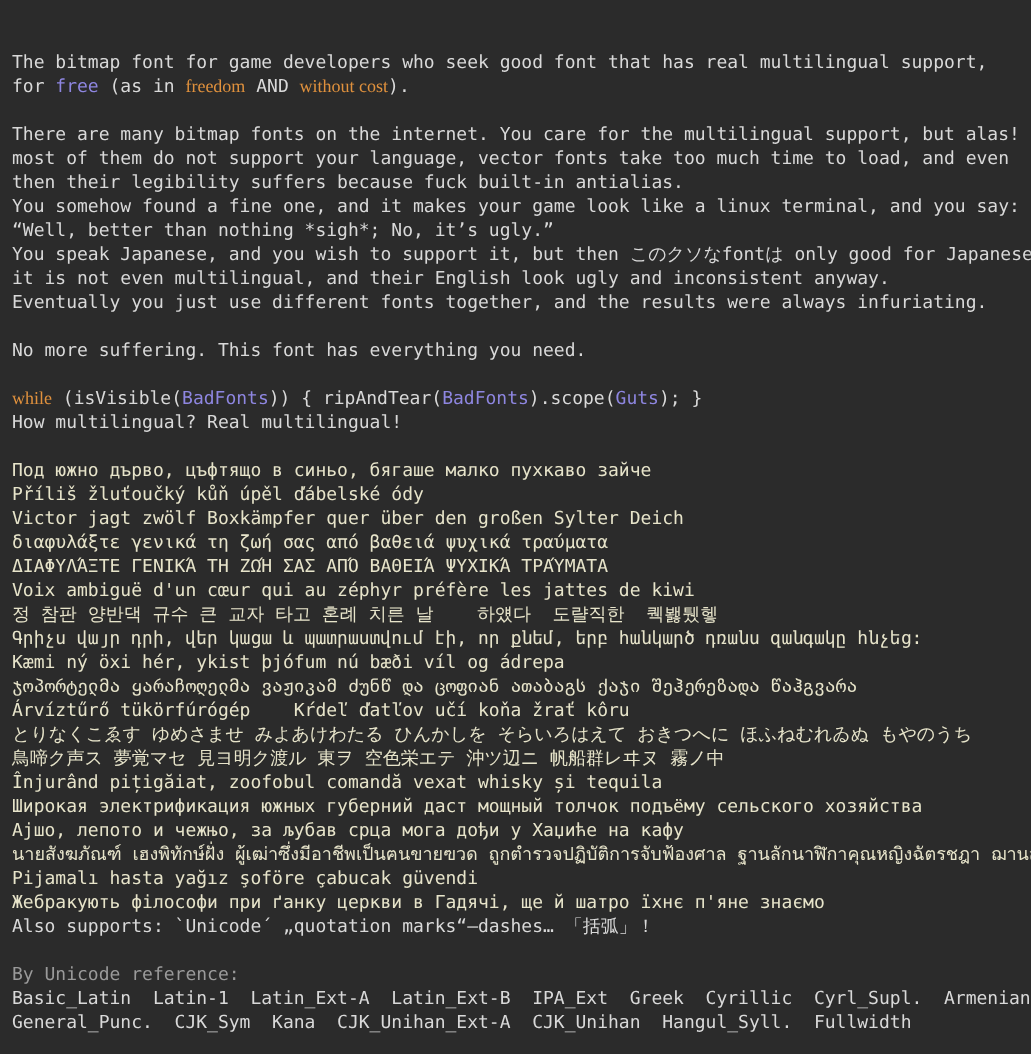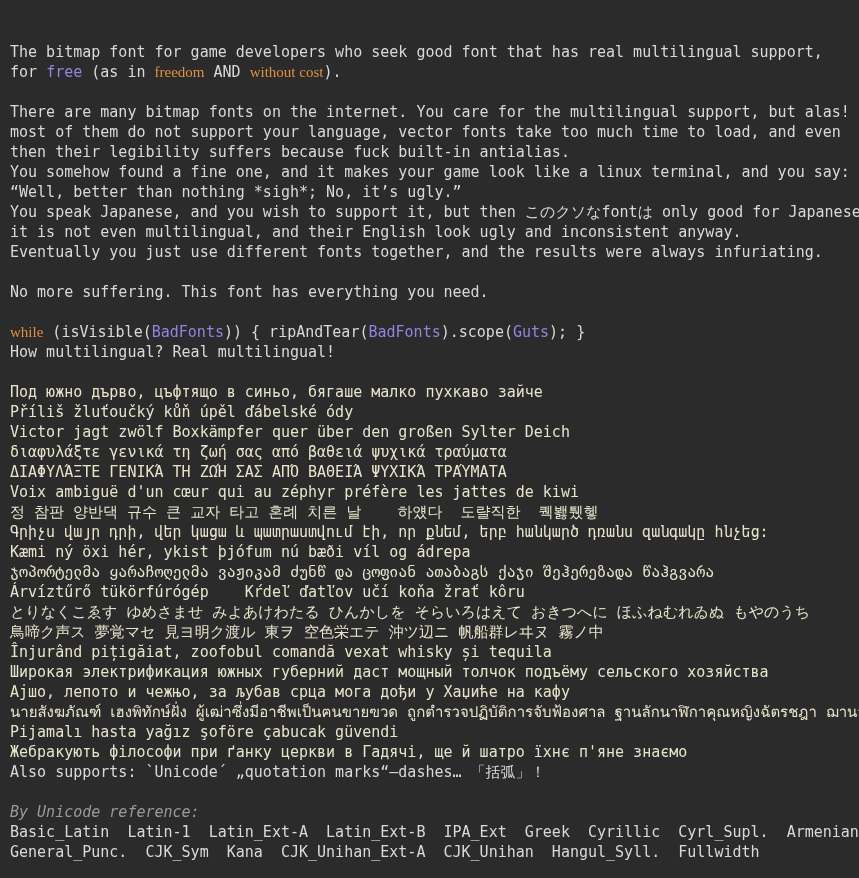--- a/index.html
+++ b/index.html
@@ -21,20 +21,20 @@
     font-size: 15px;
     line-height: 20px;
     white-space: pre;
     overflow: hidden;
   }
   .line { height: 20px; }
   .c-fg     { color: var(--foreground, #d9d9d9); }
   .c-cream  { color: var(--pangram, #e7e4ca); }
   .c-orange { color: var(--orange, #e0913d); font-family: Liberation Serif, serif; }
   .c-purple { color: var(--purple, #8e86e0); }
-  .c-dim    { color: var(--dim, #9a9a9a); font-style: italic; }
+  .c-dim    { color: var(--dim, #9a9a9a); }
 </style>
 </head>
 <body>
 
 <div class="page" data-interactable="false">
   <div data-interactable="false"><div class="line" data-interactable="false"><span class="c-fg" data-interactable="false">The bitmap font for game developers who seek good font that has real multilingual support,</span></div><div class="line" data-interactable="false"><span class="c-fg" data-interactable="false">for </span><span class="c-purple" data-interactable="false">free</span><span class="c-fg" data-interactable="false"> (as in </span><span class="c-orange" data-interactable="false">freedom</span><span class="c-fg" data-interactable="false"> AND </span><span class="c-orange" data-interactable="false">without cost</span><span class="c-fg" data-interactable="false">).</span></div><div class="line" data-interactable="false">&nbsp;</div><div class="line" data-interactable="false"><span class="c-fg" data-interactable="false">There are many bitmap fonts on the internet. You care for the multilingual support, but alas!</span></div><div class="line" data-interactable="false"><span class="c-fg" data-interactable="false">most of them do not support your language, vector fonts take too much time to load, and even</span></div><div class="line" data-interactable="false"><span class="c-fg" data-interactable="false">then their legibility suffers because fuck built-in antialias.</span></div><div class="line" data-interactable="false"><span class="c-fg" data-interactable="false">You somehow found a fine one, and it makes your game look like a linux terminal, and you say:</span></div><div class="line" data-interactable="false"><span class="c-fg" data-interactable="false">“Well, better than nothing *sigh*; No, it’s ugly.”</span></div><div class="line" data-interactable="false"><span class="c-fg" data-interactable="false">You speak Japanese, and you wish to support it, but then このクソなfontは only good for Japanese,</span></div><div class="line" data-interactable="false"><span class="c-fg" data-interactable="false">it is not even multilingual, and their English look ugly and inconsistent anyway.</span></div><div class="line" data-interactable="false"><span class="c-fg" data-interactable="false">Eventually you just use different fonts together, and the results were always infuriating.</span></div><div class="line" data-interactable="false">&nbsp;</div><div class="line" data-interactable="false"><span class="c-fg" data-interactable="false">No more suffering. This font has everything you need.</span></div><div class="line" data-interactable="false">&nbsp;</div><div class="line" data-interactable="false"><span class="c-orange" data-interactable="false">while</span><span class="c-fg" data-interactable="false"> (isVisible(</span><span class="c-purple" data-interactable="false">BadFonts</span><span class="c-fg" data-interactable="false">)) { ripAndTear(</span><span class="c-purple" data-interactable="false">BadFonts</span><span class="c-fg" data-interactable="false">).scope(</span><span class="c-purple" data-interactable="false">Guts</span><span class="c-fg" data-interactable="false">); }</span></div><div class="line" data-interactable="false"><span class="c-fg" data-interactable="false">How multilingual? Real multilingual!</span></div><div class="line" data-interactable="false">&nbsp;</div><div class="line" data-interactable="false"><span class="c-cream" data-interactable="false">Под южно дърво, цъфтящо в синьо, бягаше малко пухкаво зайче</span></div><div class="line" data-interactable="false"><span class="c-cream" data-interactable="false">Příliš žluťoučký kůň úpěl ďábelské ódy</span></div><div class="line" data-interactable="false"><span class="c-cream" data-interactable="false">Victor jagt zwölf Boxkämpfer quer über den großen Sylter Deich</span></div><div class="line" data-interactable="false"><span class="c-cream" data-interactable="false">διαφυλάξτε γενικά τη ζωή σας από βαθειά ψυχικά τραύματα</span></div><div class="line" data-interactable="false"><span class="c-cream" data-interactable="false">ΔΙΑΦΥΛΆΞΤΕ ΓΕΝΙΚΆ ΤΗ ΖΩΉ ΣΑΣ ΑΠΌ ΒΑΘΕΙΆ ΨΥΧΙΚΆ ΤΡΑΎΜΑΤΑ</span></div><div class="line" data-interactable="false"><span class="c-cream" data-interactable="false">Voix ambiguë d'un cœur qui au zéphyr préfère les jattes de kiwi</span></div><div class="line" data-interactable="false"><span class="c-cream" data-interactable="false">정 참판 양반댁 규수 큰 교자 타고 혼례 치른 날    하얬다  도랼직한  퀙봻퉸헿</span></div><div class="line" data-interactable="false"><span class="c-cream" data-interactable="false">Գրիչս վայր դրի, վեր կացա և պատրաստվում էի, որ քնեմ, երբ հանկարծ դռանս զանգակը հնչեց:</span></div><div class="line" data-interactable="false"><span class="c-cream" data-interactable="false">Kæmi ný öxi hér, ykist þjófum nú bæði víl og ádrepa</span></div><div class="line" data-interactable="false"><span class="c-cream" data-interactable="false">ჯოპორტელმა ყარაჩოღელმა ვაჟიკამ ძუნწ და ცოფიან ათაბაგს ქაჯი შეჰერეზადა წაჰგვარა</span></div><div class="line" data-interactable="false"><span class="c-cream" data-interactable="false">Árvíztűrő tükörfúrógép    Kŕdeľ ďatľov učí koňa žrať kôru</span></div><div class="line" data-interactable="false"><span class="c-cream" data-interactable="false">とりなくこゑす ゆめさませ みよあけわたる ひんかしを そらいろはえて おきつへに ほふねむれゐぬ もやのうち</span></div><div class="line" data-interactable="false"><span class="c-cream" data-interactable="false">鳥啼ク声ス 夢覚マセ 見ヨ明ク渡ル 東ヲ 空色栄エテ 沖ツ辺ニ 帆船群レヰヌ 霧ノ中</span></div><div class="line" data-interactable="false"><span class="c-cream" data-interactable="false">Înjurând pițigăiat, zoofobul comandă vexat whisky și tequila</span></div><div class="line" data-interactable="false"><span class="c-cream" data-interactable="false">Широкая электрификация южных губерний даст мощный толчок подъёму сельского хозяйства</span></div><div class="line" data-interactable="false"><span class="c-cream" data-interactable="false">Ајшо, лепото и чежњо, за љубав срца мога дођи у Хаџиће на кафу</span></div><div class="line" data-interactable="false"><span class="c-cream" data-interactable="false">นายสังฆภัณฑ์ เฮงพิทักษ์ฝั่ง ผู้เฒ่าซึ่งมีอาชีพเป็นฅนขายฃวด ถูกตำรวจปฏิบัติการจับฟ้องศาล ฐานลักนาฬิกาคุณหญิงฉัตรชฎา ฌานสมาธิ</span></div><div class="line" data-interactable="false"><span class="c-cream" data-interactable="false">Pijamalı hasta yağız şoföre çabucak güvendi</span></div><div class="line" data-interactable="false"><span class="c-cream" data-interactable="false">Жебракують філософи при ґанку церкви в Гадячі, ще й шатро їхнє п'яне знаємо</span></div><div class="line" data-interactable="false"><span class="c-fg" data-interactable="false">Also supports: `Unicode´ „quotation marks“–dashes… 「括弧」！</span></div><div class="line" data-interactable="false">&nbsp;</div><div class="line" data-interactable="false"><span class="c-dim" data-interactable="false">By Unicode reference:</span></div><div class="line" data-interactable="false"><span class="c-fg" data-interactable="false">Basic_Latin  Latin-1  Latin_Ext-A  Latin_Ext-B  IPA_Ext  Greek  Cyrillic  Cyrl_Supl.  Armenian  Thai  Georgian</span></div><div class="line" data-interactable="false"><span class="c-fg" data-interactable="false">General_Punc.  CJK_Sym  Kana  CJK_Unihan_Ext-A  CJK_Unihan  Hangul_Syll.  Fullwidth</span></div><div class="line" data-interactable="false">&nbsp;</div></div>
 </div>
 
 </body></html>

